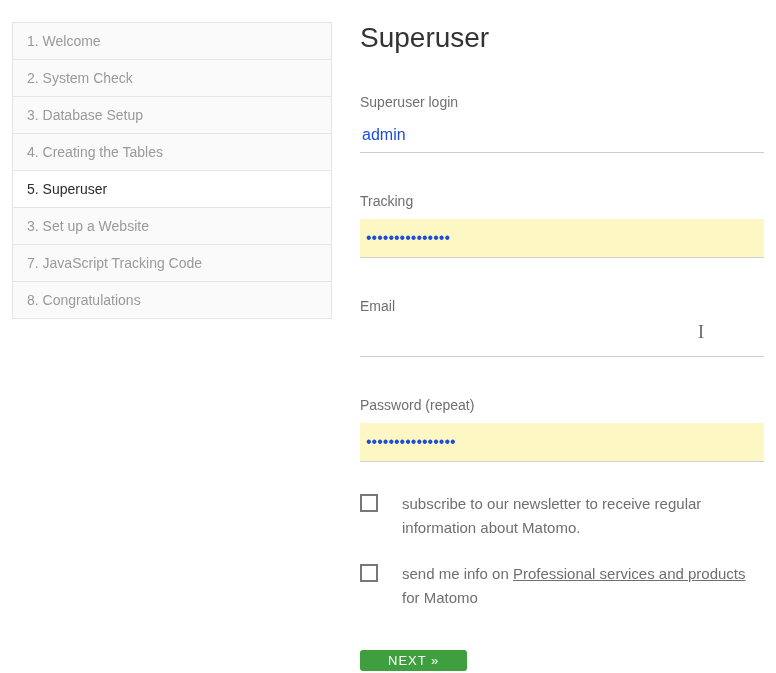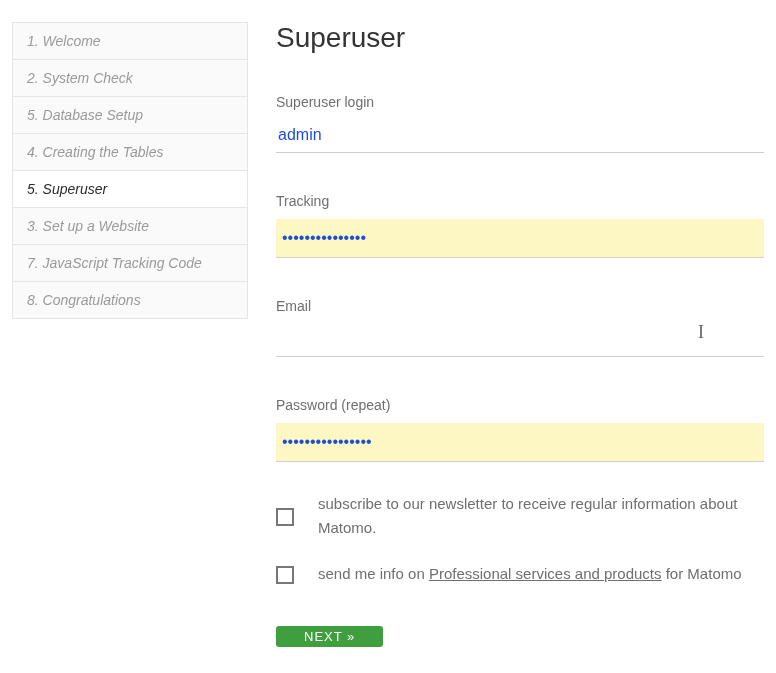--- a/index.html
+++ b/index.html
@@ -7,26 +7,25 @@
       font-family: "Segoe UI", Arial, sans-serif;
       background: #ffffff;
       color: #444;
       width: 776px;
       height: 673px;
       padding: 22px 12px 0 12px;
       display: flex;
       align-items: flex-start;
     }
     .sidebar {
-      width: 236px;
+      width: 320px;
       border: 1px solid #e5e5e5;
       background: #8b5cf6;
       margin-right: 28px;
       flex-shrink: 0;
-      font-style: italic;
     }
     .sidebar-item {
       padding: 10px 14px;
       font-size: 14px;
       color: #9a9a9a;
       border-bottom: 1px solid #e5e5e5;
       background: #fafafa;
     }
     .sidebar-item:last-child { border-bottom: none; }
     .sidebar-item.active {
@@ -60,21 +59,21 @@
       font-family: inherit;
     }
     .text-input.filled-yellow {
       background: #fdf7c3;
       padding: 10px 6px;
       border-bottom: 1px solid #cfcfcf;
     }
     .field-block { margin-bottom: 30px; }
     .checkbox-row {
       display: flex;
-      align-items: center;
+      align-items: flex-start;
       margin-bottom: 22px;
     }
     .checkbox-box {
       width: 18px;
       height: 18px;
       border: 2px solid #777;
       background: #fff;
       margin-right: 24px;
       margin-top: 2px;
       flex-shrink: 0;
@@ -109,21 +108,21 @@
       font-size: 18px;
       color: #666;
     }
   </style>
 </head>
 <body>
 
 <nav class="sidebar">
   <div class="sidebar-item"><span>1. Welcome</span></div>
   <div class="sidebar-item"><span>2. System Check</span></div>
-  <div class="sidebar-item"><span>5. Database Setup</span></div>
+  <div class="sidebar-item"><span>3. Database Setup</span></div>
   <div class="sidebar-item"><span>4. Creating the Tables</span></div>
   <div class="sidebar-item active"><span>5. Superuser</span></div>
   <div class="sidebar-item"><span>3. Set up a Website</span></div>
   <div class="sidebar-item"><span>7. JavaScript Tracking Code</span></div>
   <div class="sidebar-item"><span>8. Congratulations</span></div>
 </nav>
 
 <main class="main">
   <h1 class="page-title">Superuser</h1>
 

